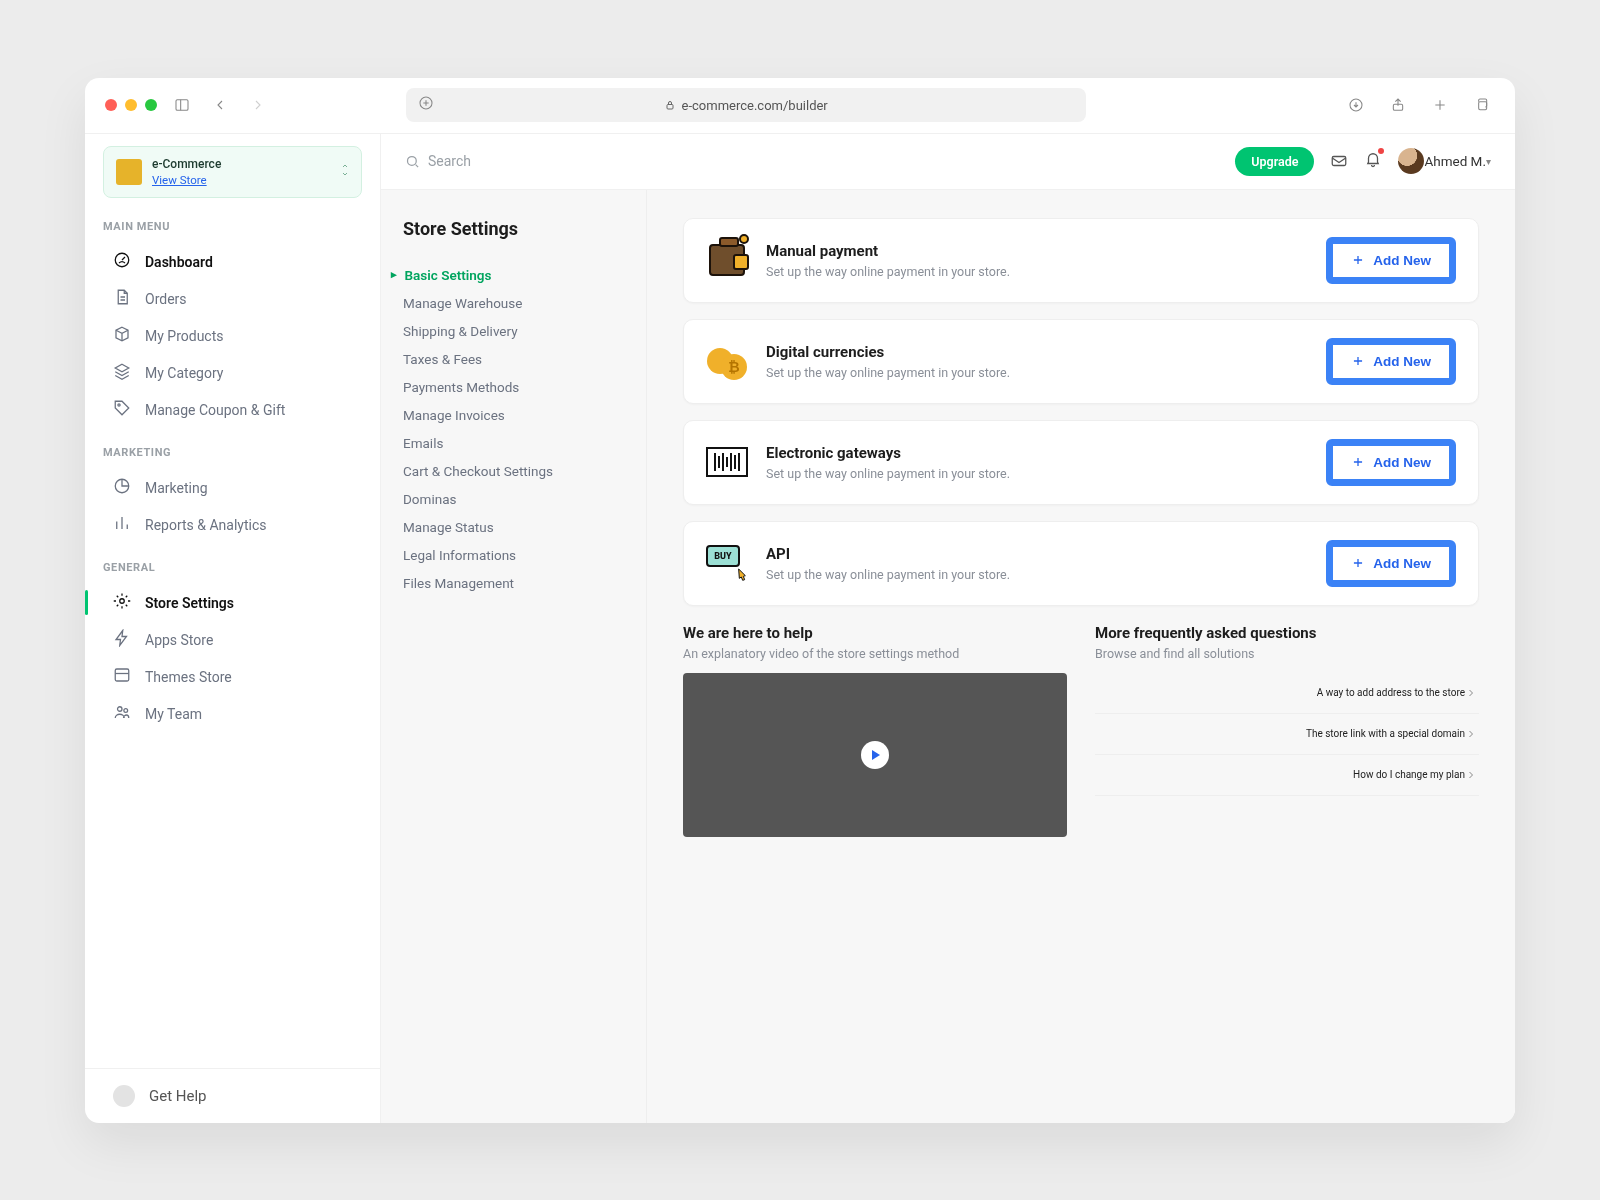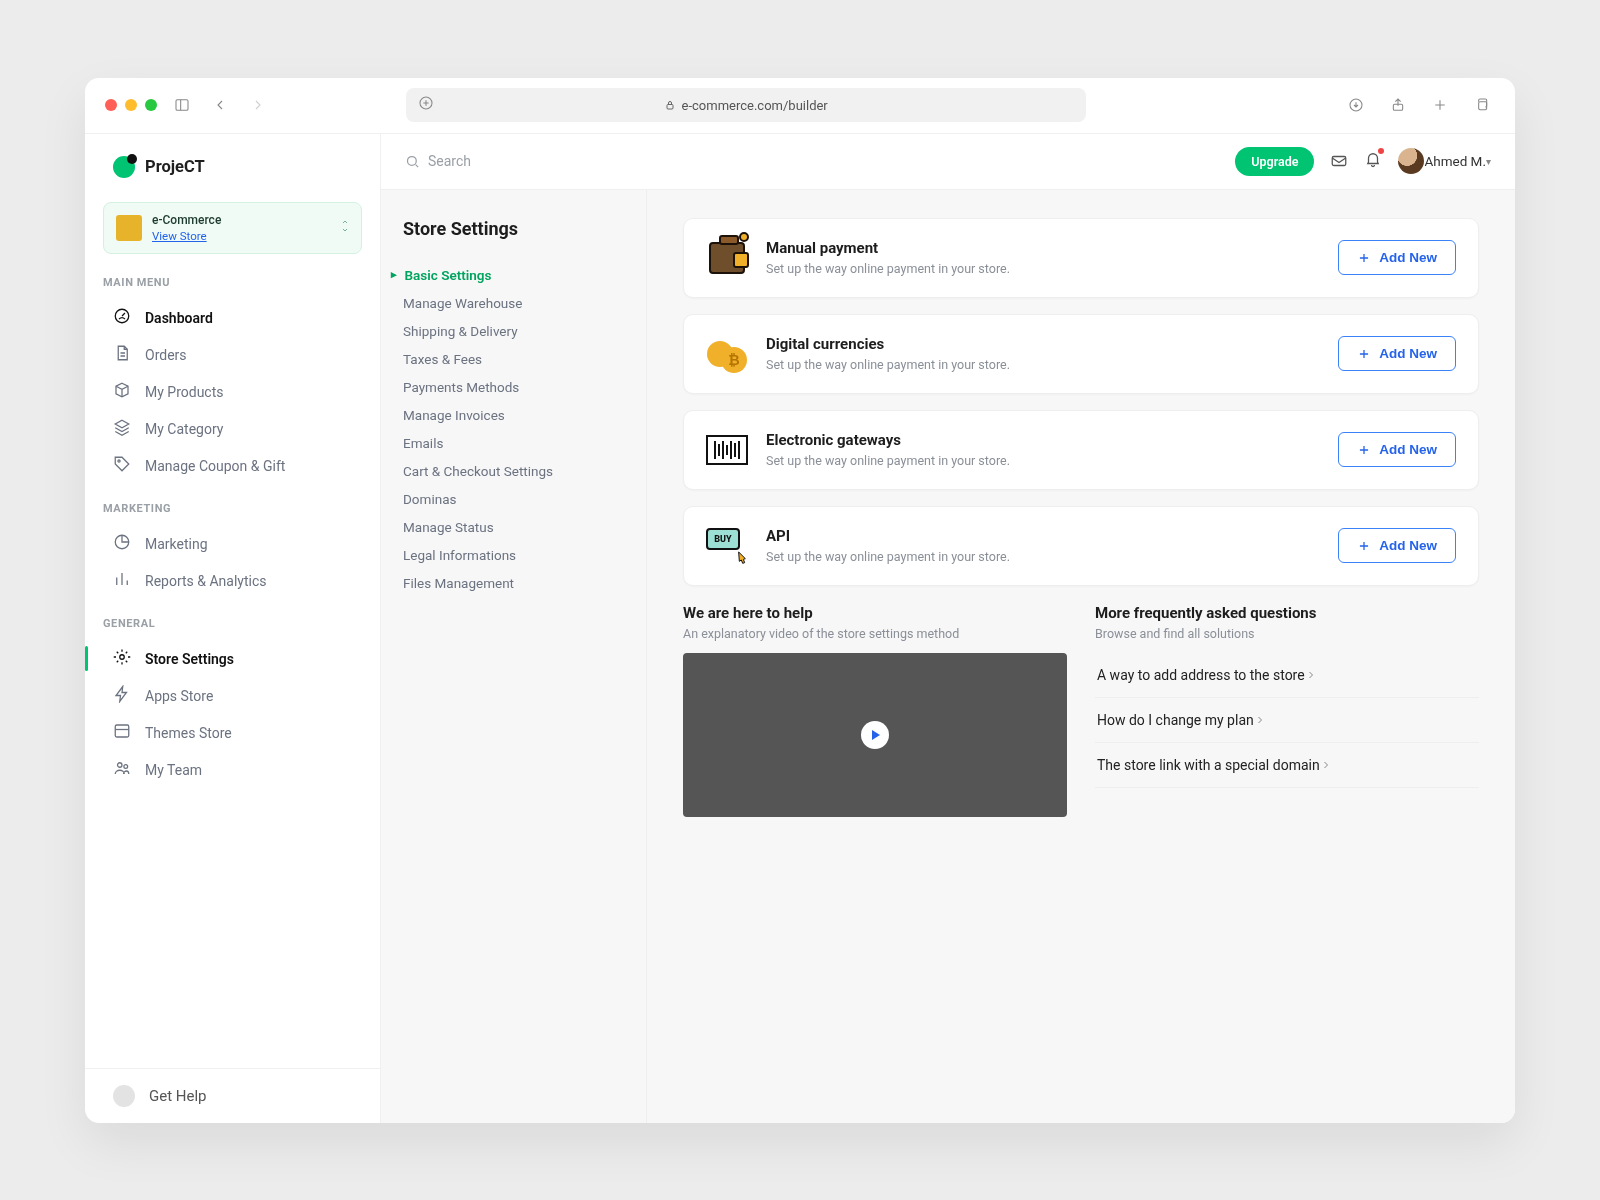--- a/index.html
+++ b/index.html
@@ -128,36 +128,36 @@
 .card {
   background:#fff; border:1px solid #eee; border-radius:10px;
   padding: 18px 22px; margin-bottom:16px;
   display:flex; align-items:center; gap:18px;
   box-shadow: 0 1px 2px rgba(0,0,0,.03);
 }
 .card .ico { width:42px; height:42px; display:flex; align-items:center; justify-content:center;}
 .card .meta h4 { font-size:15px; font-weight:700; color:#1d1d1d; margin-bottom:4px;}
 .card .meta p { font-size:12.5px; color:#8a8f98;}
 .addnew {
-  margin-left:auto; border:1px solid #3b82f6; color:#2563eb; background:#fff;
+  margin-left:auto; border:7px solid #3b82f6; color:#2563eb; background:#fff;
   border-radius:6px; padding: 9px 18px; font-size:13.5px; font-weight:600;
   display:flex; align-items:center; gap:8px; cursor:pointer;
 }
 .addnew svg { width:14px; height:14px; stroke:#2563eb; stroke-width:2.2; }
 
 .help-row { display:flex; gap:28px; margin-top:18px;}
 .help-col { flex:1; }
 .help-col h4 { font-size:15px; font-weight:700; color:#1d1d1d; margin-bottom:4px;}
 .help-col p.sub { font-size:12.5px; color:#8a8f98; margin-bottom:12px;}
 .video { width:100%; aspect-ratio: 21/9; background:#555; border-radius:4px; display:flex; align-items:center; justify-content:center;}
 .video .play { width:28px;height:28px;background:#fff;border-radius:50%;display:flex;align-items:center;justify-content:center;}
 .video .play::after { content:''; border-left:8px solid #2563eb; border-top:5px solid transparent; border-bottom:5px solid transparent; margin-left:2px;}
 .faq-item {
-  display:flex; align-items:center; justify-content:flex-start;
-  padding: 14px 2px; border-bottom:1px solid #eee; font-size:14px; color:#222; cursor:pointer;
+  display:flex; align-items:center; justify-content:flex-end;
+  padding: 14px 2px; border-bottom:1px solid #eee; font-size:10px; color:#222; cursor:pointer;
 }
 .faq-item svg { width:12px;height:12px; stroke:#888; stroke-width:2; fill:none;}
 
 
 .ic-wallet { width:36px;height:32px; background:#6f4e2c; border-radius:4px; border:2px solid #1c120a; position:relative;}
 .ic-wallet::before {content:'';position:absolute;top:-9px;left:8px;width:16px;height:6px;background:#8b5a2b;border:2px solid #1c120a;border-radius:3px;}
 .ic-wallet::after {content:'';position:absolute;right:-6px;top:8px;width:12px;height:12px;background:#f0b02a;border:2px solid #1c120a;border-radius:3px;}
 .ic-wallet .coin {position:absolute; top:-12px; right:-6px; width:10px;height:10px;background:#f0b02a;border:2px solid #1c120a;border-radius:50%;}
 .ic-coins { position:relative; width:40px;height:38px;}
 .ic-coins .c1, .ic-coins .c2 { position:absolute; width:26px;height:26px;border-radius:50%;background:#f0b02a;}
@@ -231,24 +231,20 @@
           <svg viewBox="0 0 24 24">
             <rect x="7" y="7" width="12" height="12" rx="2"></rect>
             <path d="M7 7V5a2 2 0 012-2h8a2 2 0 012 2v8a2 2 0 01-2 2"></path>
           </svg>
         </div>
     </div>
   </div>
 
   <div class="app">
     <div class="sidebar">
-      <div class="brand">
-        <div class="brand-logo"></div>
-        <div class="brand-name">ProjeCT</div>
-      </div>
       <div class="store-card">
         <div class="sq"></div>
         <div class="meta">
           <div style="color:#1d3b2f;font-weight:500;">e-Commerce</div>
           <a href="#">View Store</a>
         </div>
         <span class="chev"><svg width="12" height="16" viewBox="0 0 24 32" fill="none" stroke="#7ab096" stroke-width="2">
               <path d="M8 10l4-4 4 4M8 22l4 4 4-4"></path>
             </svg></span>
       </div>
@@ -490,31 +486,31 @@
               <h4>More frequently asked questions</h4>
               <p class="sub">Browse and find all solutions</p>
               <div id="faq-root">
                   <div class="faq-item">
                     <span>A way to add address to the store</span>
                     <svg viewBox="0 0 24 24">
                       <path d="M9 6l6 6-6 6"></path>
                     </svg>
                   </div>
                   <div class="faq-item">
+                    <span>The store link with a special domain</span>
+                    <svg viewBox="0 0 24 24">
+                      <path d="M9 6l6 6-6 6"></path>
+                    </svg>
+                  </div>
+                  <div class="faq-item">
                     <span>How do I change my plan</span>
                     <svg viewBox="0 0 24 24">
                       <path d="M9 6l6 6-6 6"></path>
                     </svg>
                   </div>
-                  <div class="faq-item">
-                    <span>The store link with a special domain</span>
-                    <svg viewBox="0 0 24 24">
-                      <path d="M9 6l6 6-6 6"></path>
-                    </svg>
-                  </div>
                 </div>
             </div>
           </div>
         </div>
       </div>
     </div>
   </div>
 </div>
 
 </body></html>

